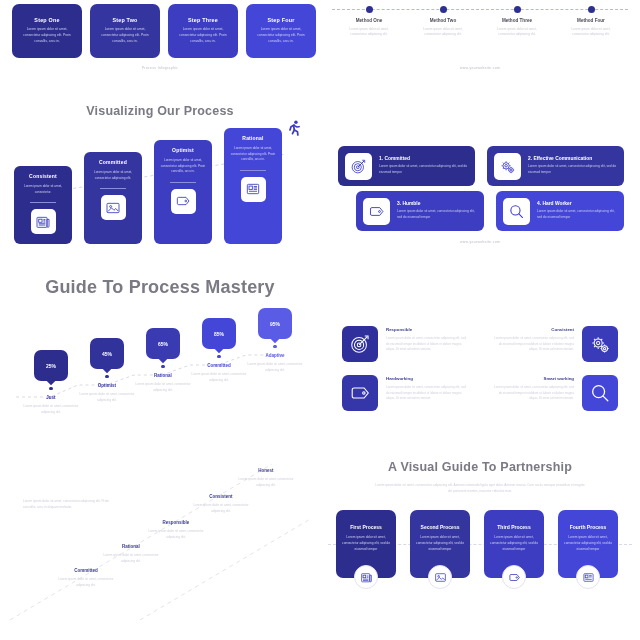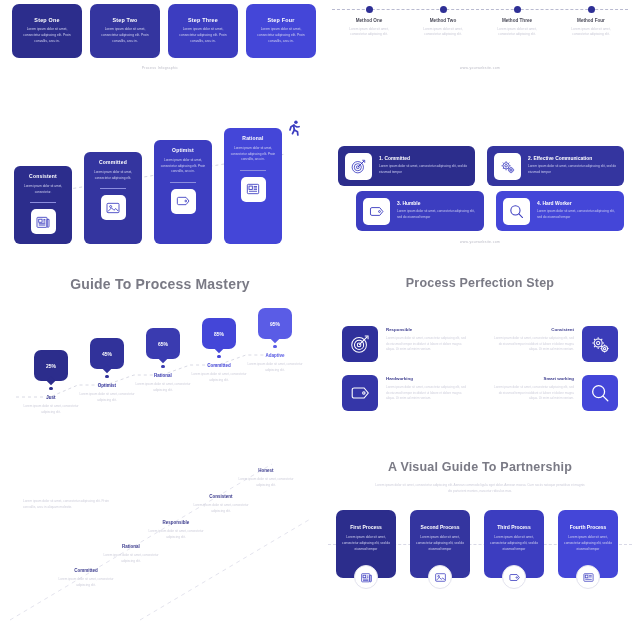--- a/index.html
+++ b/index.html
@@ -70,21 +70,21 @@
     align-items:center; padding:0 7px; gap:7px; color:#fff; }
   #p4 .ibox { width:27px; height:27px; border-radius:5px; background:#fff;
     flex:0 0 27px; display:flex; align-items:center; justify-content:center; }
   #p4 .txt { flex:1; }
   #p4 .h { font-size:4.9px; font-weight:700; }
   #p4 .b { font-size:3.2px; line-height:1.8; color:#c9cbf0; margin-top:3px; }
 
   
   #p5 { left:0; top:260px; width:320px; height:180px; }
   #p5 .ttl { position:absolute; left:40px; top:14px; width:240px;
-    font-size:14px; line-height:1.5; }
+    font-size:18px; line-height:1.5; }
   #p5 .stage { position:absolute; left:10px; top:52px; width:300px; height:120px; }
   #p5 .node { position:absolute; width:58px; text-align:center; }
   #p5 .bub { width:34px; height:31px; border-radius:7px; margin:0 auto;
     position:relative; display:flex; align-items:center; justify-content:center;
     color:#fff; font-size:5px; font-weight:700; }
   #p5 .bub:after { content:""; position:absolute; bottom:-3px; left:50%;
     margin-left:-3px; width:6px; height:6px; transform:rotate(45deg);
     background:inherit; }
   #p5 .pin { width:3.4px; height:3.4px; border-radius:50%; margin:6px auto 0; }
   #p5 .h { font-size:4.5px; font-weight:700; margin-top:5px; }
@@ -183,20 +183,21 @@
       <div class="col">
         <div class="dot"></div>
         <div class="h">Method Four</div>
         <div class="b">Lorem ipsum dolor sit amet, consectetur adipiscing elit.</div>
       </div>
     </div>
     <div class="footer-note" style="top:66px">www.yourwebsite.com</div>
   </div>
 
   <div class="panel" id="p3">
+    <div class="ttl">Visualizing Our Process</div>
 
     <svg class="ramp" width="275" height="48">
       <line x1="0" y1="46" x2="272" y2="2" stroke="#c9cad8" stroke-width="0.8" stroke-dasharray="3 3"></line>
     </svg>
 
     <svg class="runner" viewBox="0 0 24 24">
       <circle cx="15.5" cy="4" r="2.1" fill="#3c3dc0"></circle>
       <path d="M13.2 7.2 L9.6 9.4 L8.4 13.1" stroke="#3c3dc0" stroke-width="2.1" fill="none" stroke-linecap="round"></path>
       <path d="M13.2 7.6 L16.6 9.6 L19.4 9.2" stroke="#3c3dc0" stroke-width="1.9" fill="none" stroke-linecap="round"></path>
       <path d="M12.8 8.6 L13.6 13.2 L11.4 17.6" stroke="#3c3dc0" stroke-width="2.1" fill="none" stroke-linecap="round" stroke-linejoin="round"></path>
@@ -368,21 +369,20 @@
           <span>95%</span>
         </div>
         <div class="pin" style="background:#5a5ce6"></div>
         <div class="h" style="color:#5a5ce6">Adaptive</div>
         <div class="b">Lorem ipsum dolor sit amet, consectetur adipiscing elit.</div>
       </div>
     </div>
   </div>
 
   <div class="panel" id="p6">
-    <div class="ttl">Process Perfection Step</div>
     <div class="grid">
       <div class="row">
         <div class="item">
           <div class="ibox" style="background:#2f309b">
             <svg width="22" height="22" viewBox="0 0 24 24" fill="none" stroke="#ffffff" stroke-width="1.1">
               <circle cx="11" cy="13" r="8"></circle>
                 <circle cx="11" cy="13" r="5"></circle>
                 <circle cx="11" cy="13" r="2"></circle>
               <path d="M11 13 L20 4" stroke-width="1.3"></path>
                 <path d="M17.2 3.2 L20.8 3.2 L20.8 6.8"></path>

